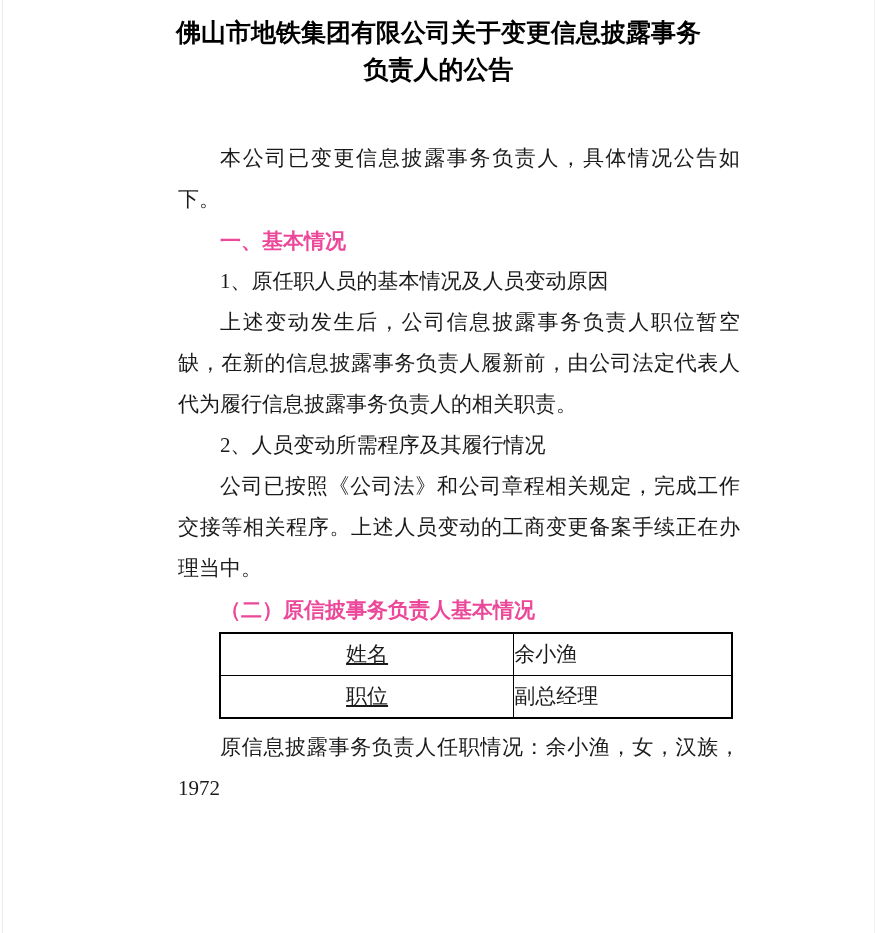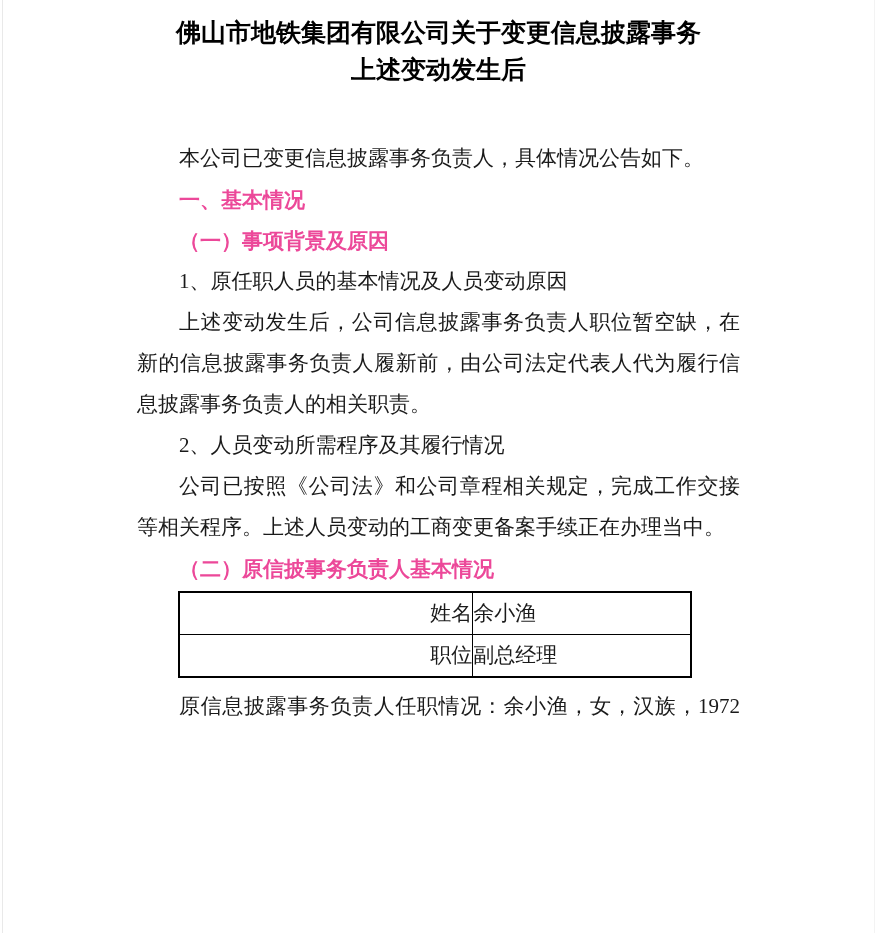--- a/index.html
+++ b/index.html
@@ -36,20 +36,21 @@
     font-family: "Liberation Sans", "DejaVu Sans", sans-serif;
     font-weight: bold;
     font-size: 25px;
     line-height: 37px;
     text-align: center;
     color: #000;
   }
   .body-text {
     font-size: 21px;
     line-height: 41px;
+    margin-left: 41px;
   }
   .para {
     margin: 0;
     text-indent: 2em;
     text-align: justify;
   }
   .para.force-justify {
     text-align-last: justify;
   }
   .heading {
@@ -76,49 +77,49 @@
   table.officer-table td {
     border: 1px solid #000;
     height: 40px;
     font-size: 21px;
     padding: 0;
     vertical-align: middle;
   }
   td.cell-label {
     width: 57.4%;
     padding-left: 13px;
-    text-align: right;
+    text-align: center;
+    text-decoration: underline;
   }
   td.cell-value {
     width: 42.6%;
   }
   .after-table {
     margin-top: 8px;
   }
 </style>
 </head>
 <body>
 
 <div class="page-edge-left"></div>
 <div class="page-edge-right"></div>
 
 <div class="page">
 
   <h1 class="doc-title">
     <div>佛山市地铁集团有限公司关于变更信息披露事务</div>
-    <div>上述变动发生后</div>
+    <div>负责人的公告</div>
   </h1>
 
   <div class="body-text">
 
     <p class="para">本公司已变更信息披露事务负责人，具体情况公告如下。</p>
 
     <p class="heading">一、基本情况</p>
 
-    <p class="heading">（一）事项背景及原因</p>
 
     <p class="item-line">1、原任职人员的基本情况及人员变动原因</p>
 
 
     <p class="para">上述变动发生后，公司信息披露事务负责人职位暂空缺，在新的信息披露事务负责人履新前，由公司法定代表人代为履行信息披露事务负责人的相关职责。</p>
 
     <p class="item-line">2、人员变动所需程序及其履行情况</p>
 
     <p class="para">公司已按照《公司法》和公司章程相关规定，完成工作交接等相关程序。上述人员变动的工商变更备案手续正在办理当中。</p>
 

